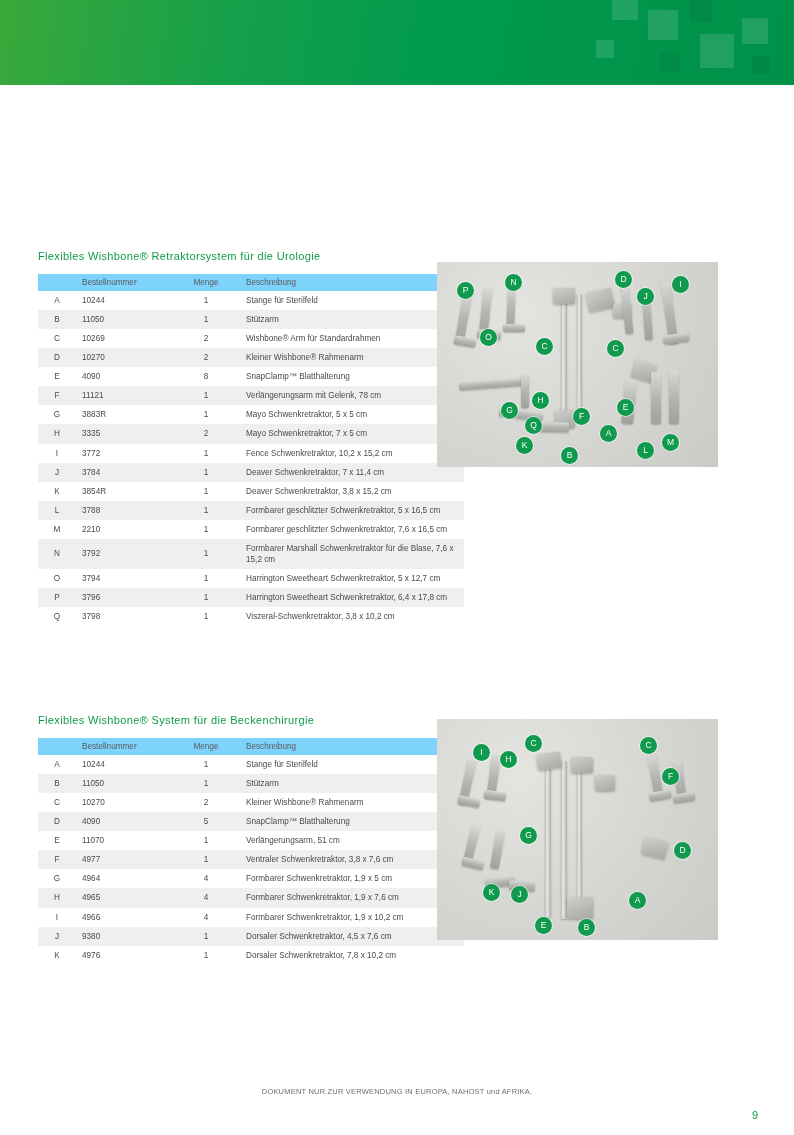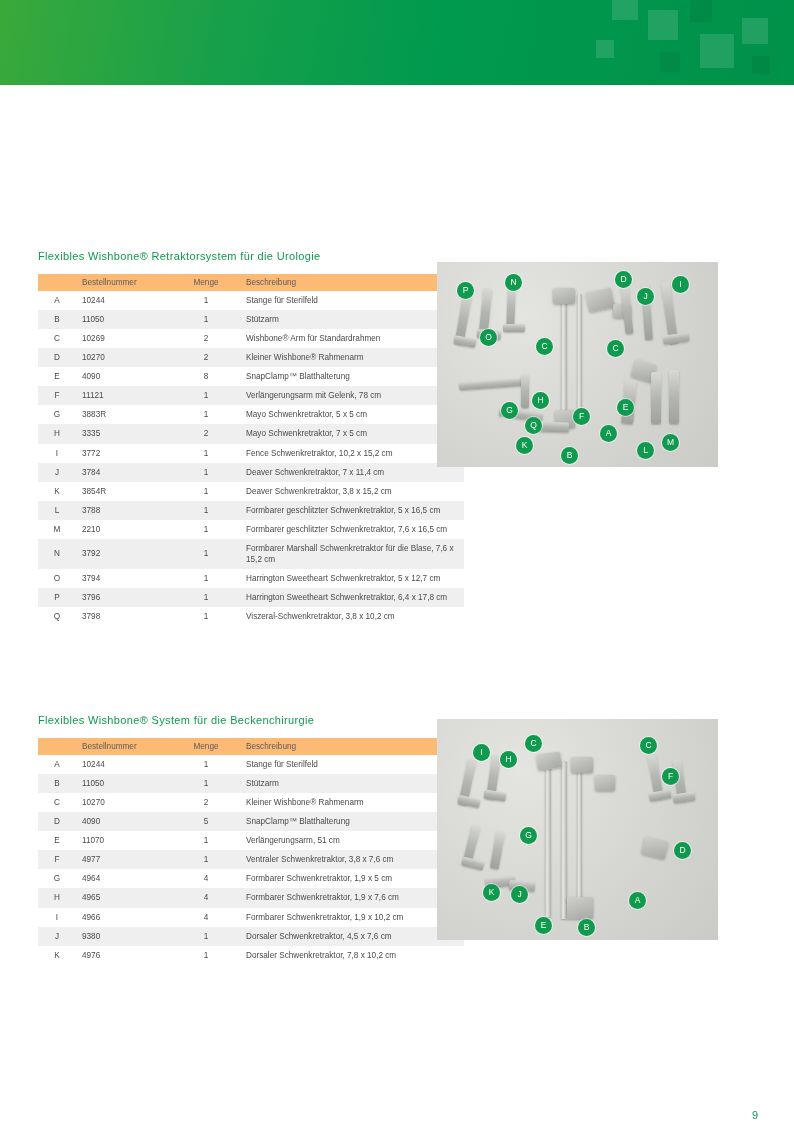--- a/index.html
+++ b/index.html
@@ -58,21 +58,21 @@
     font-size: 8.2px;
     color: #4a4a4a;
     table-layout: fixed;
   }
   table.parts th {
     font-weight: normal;
     text-align: left;
     color: #5b5b5b;
     font-size: 8.2px;
     padding: 4px 6px;
-    background: #fdba74;
+    background: #7dd3fc;
     border: none;
   }
   table.parts td {
     padding: 4px 6px;
     vertical-align: middle;
     line-height: 1.35;
     border: none;
   }
   table.parts tr.alt td {
     background: #efefef;
@@ -459,16 +459,17 @@
     <div class="badge" style="left:83px; top:108px;">G</div>
     <div class="badge" style="left:237px; top:123px;">D</div>
     <div class="badge" style="left:46px; top:165px;">K</div>
     <div class="badge" style="left:74px; top:167px;">J</div>
     <div class="badge" style="left:192px; top:173px;">A</div>
     <div class="badge" style="left:98px; top:198px;">E</div>
     <div class="badge" style="left:141px; top:200px;">B</div>
   </div>
 
   <div class="footer" style="top:1085px;">
+    <div class="line2">DOKUMENT NUR ZUR VERWENDUNG IN EUROPA, NAHOST und AFRIKA.</div>
   </div>
   <div class="page-number" style="top:1109px;">9</div>
 
 </div>
 
 </body></html>

